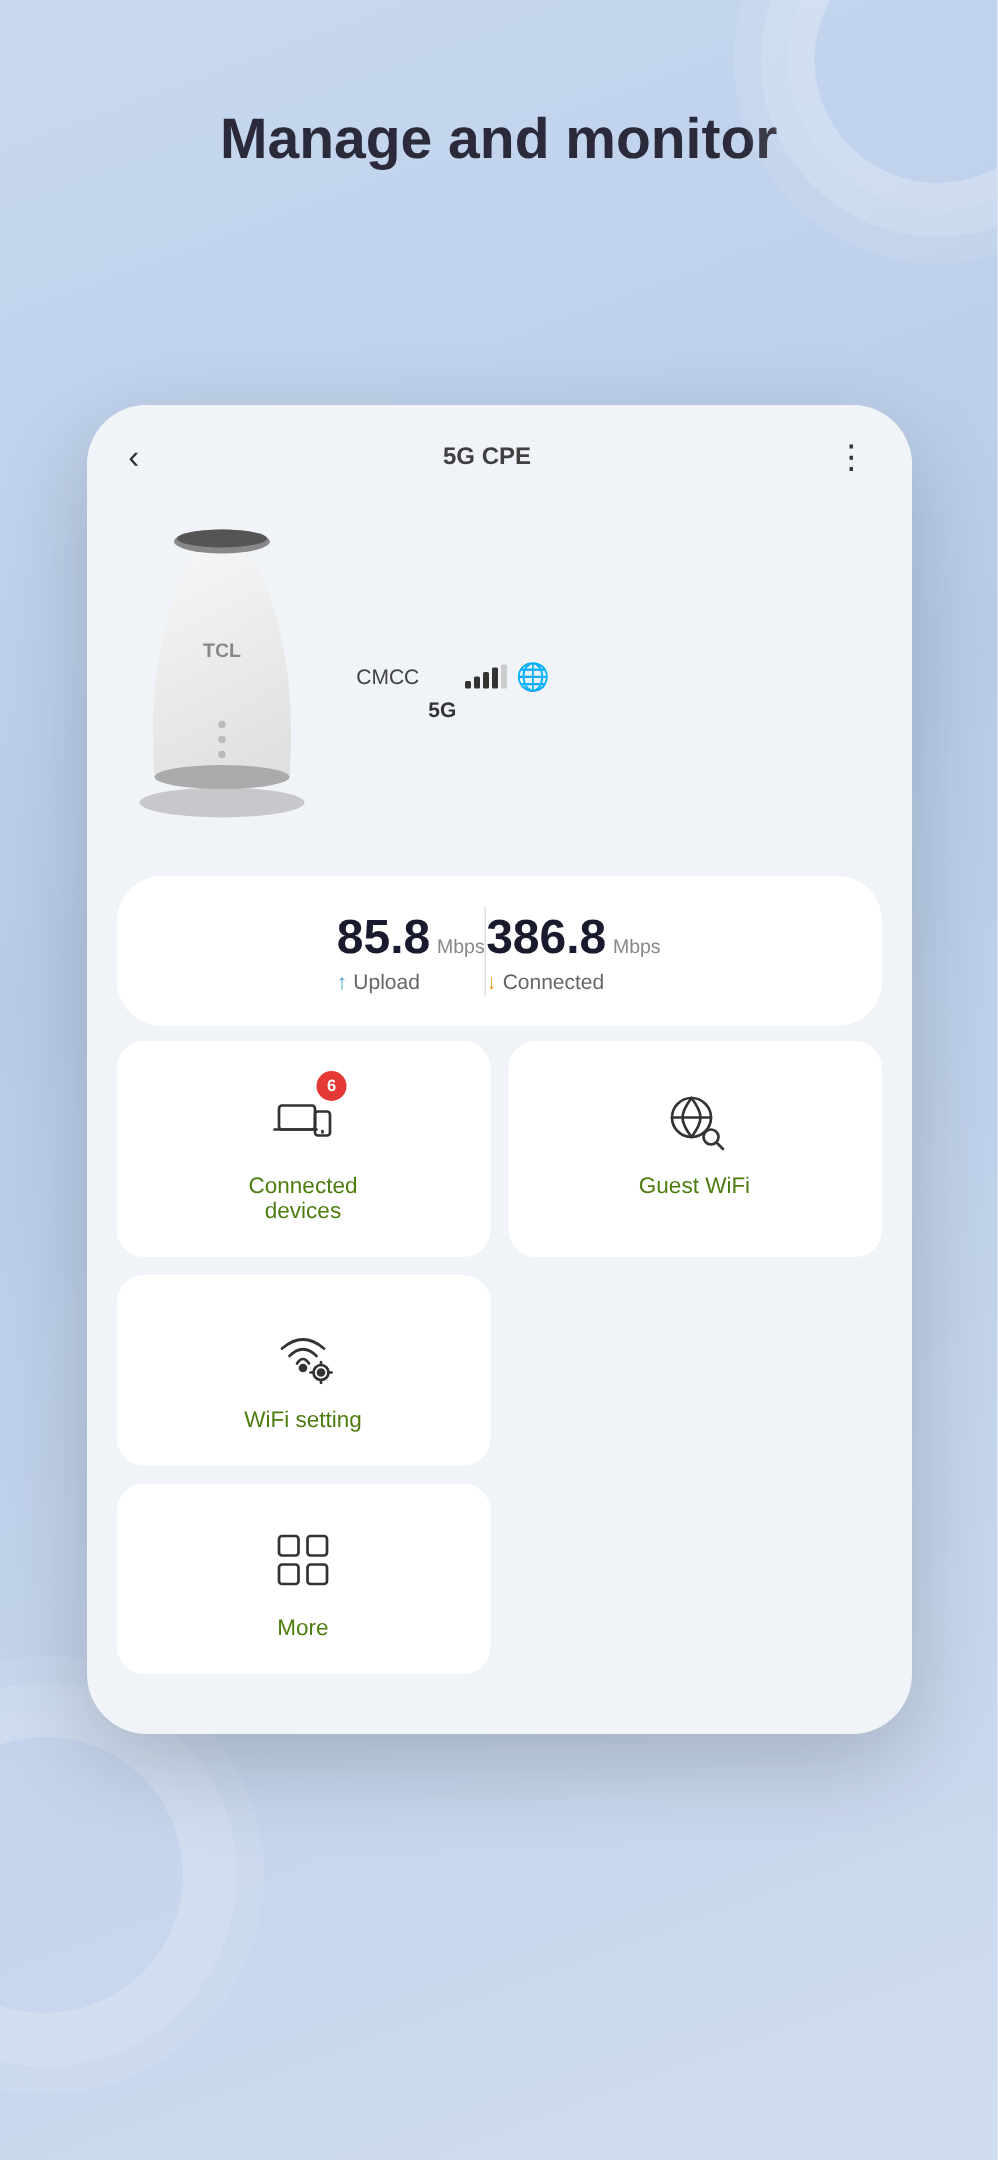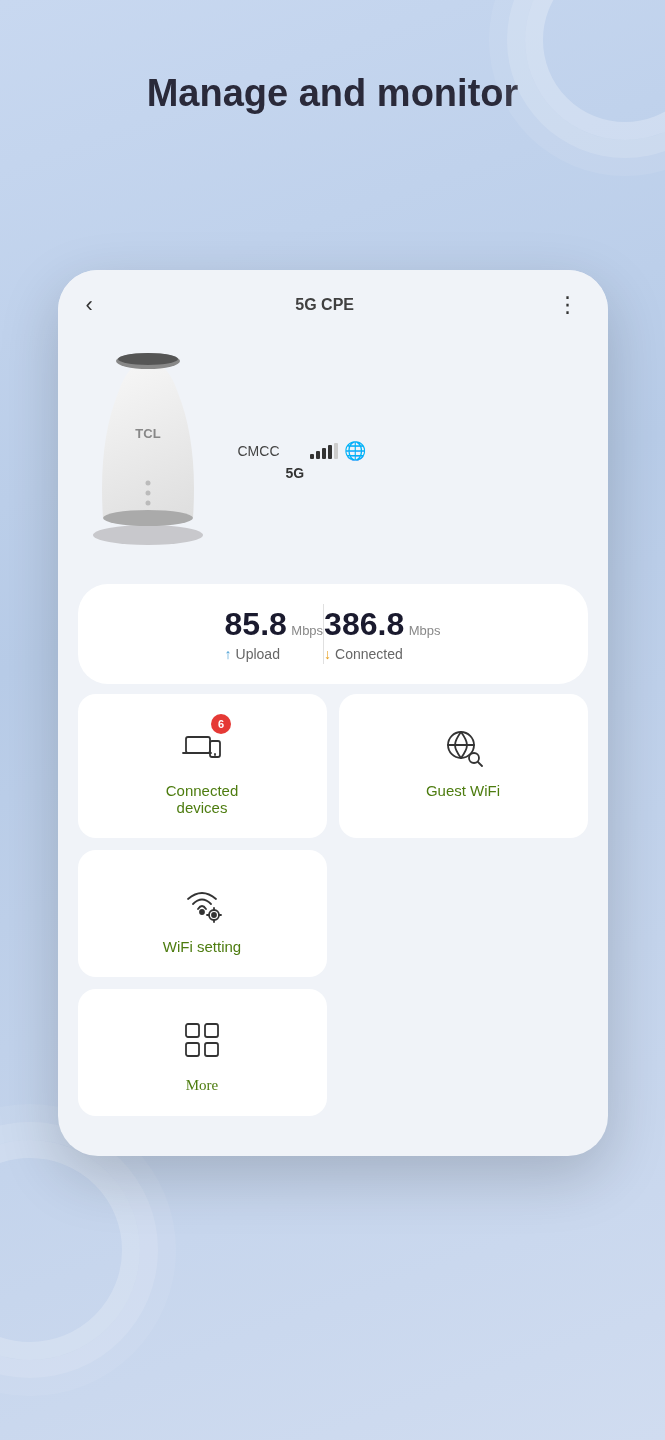--- a/index.html
+++ b/index.html
@@ -237,21 +237,20 @@
     }
     .more-card {
       background: #ffffff;
       border-radius: 18px;
       padding: 26px 20px 22px;
       display: flex;
       flex-direction: column;
       align-items: center;
       gap: 12px;
       cursor: pointer;
-      font-family: Liberation Serif, serif;
     }
 
     
     svg.icon {
       width: 44px;
       height: 44px;
       stroke: #333;
       fill: none;
       stroke-width: 1.8;
       stroke-linecap: round;

